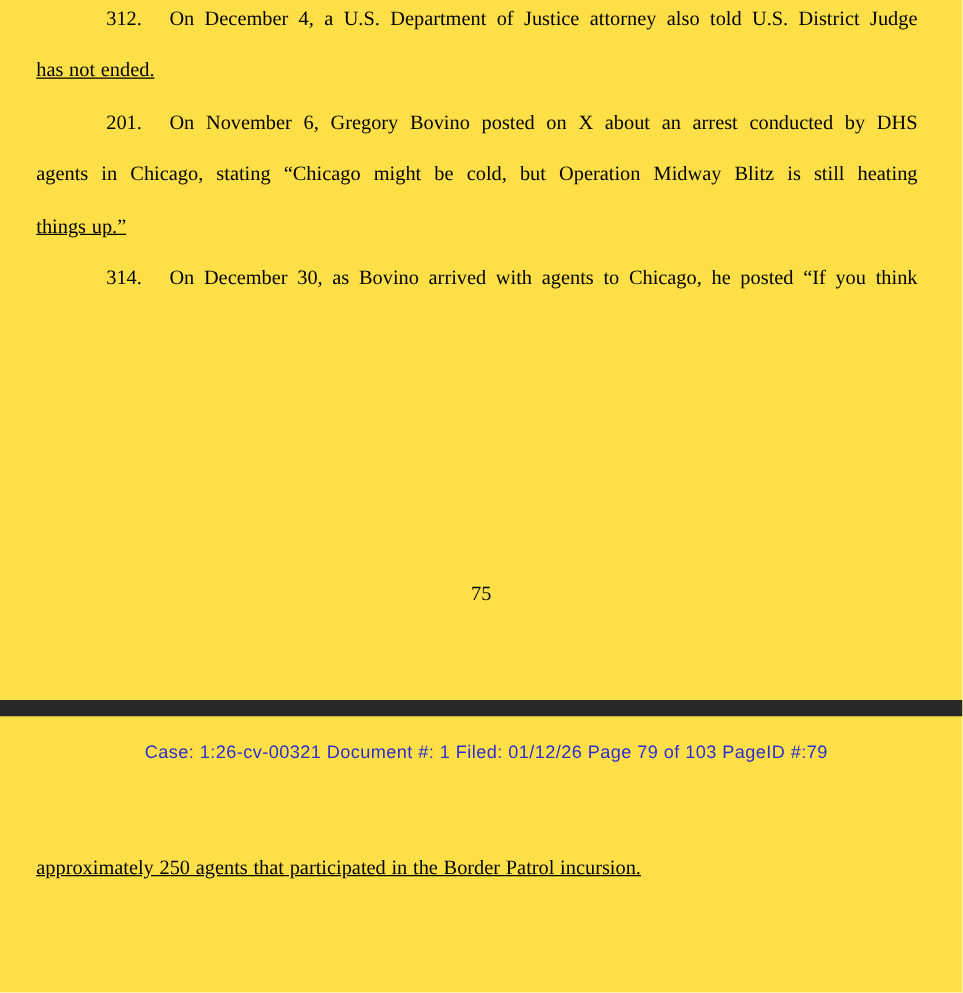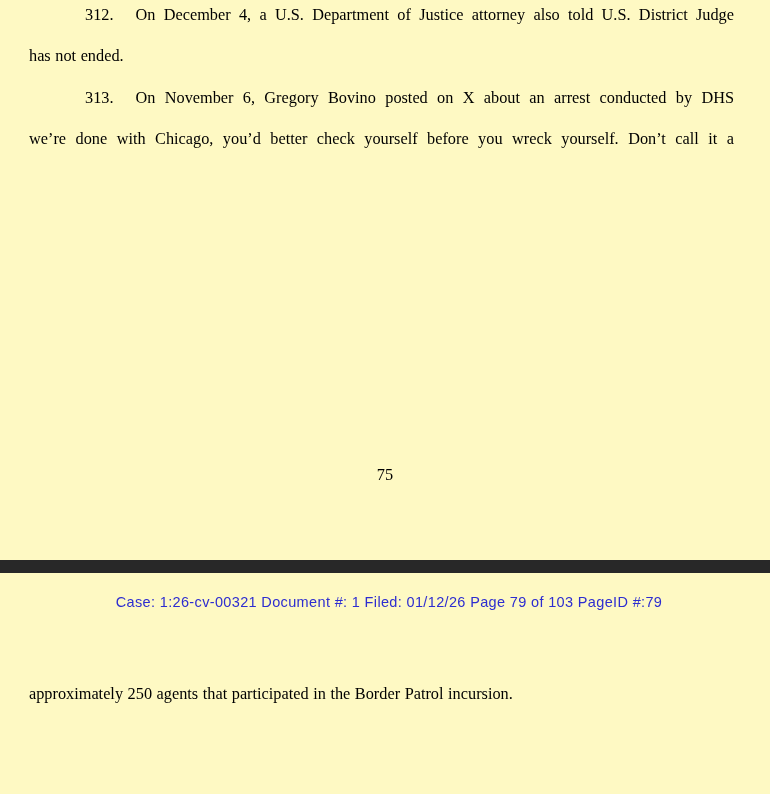--- a/index.html
+++ b/index.html
@@ -11,41 +11,41 @@
     width: 770px;
     height: 794px;
     overflow: hidden;
     position: relative;
     font-family: "Liberation Serif", "DejaVu Serif", serif;
     color: #000000;
   }
   .doc-viewport {
     position: absolute;
     inset: 0;
-    background: #fef9c3;
+    background: #fde047;
   }
   
   .text-block {
     position: absolute;
     left: 29px;
     width: 705px;
     font-size: 16.3px;
     line-height: 41.4px;
     color: #000000;
   }
   .block-top    { top: -6px; }
   .block-bottom { top: 673px; }
   .line {
     text-align: justify;
     text-justify: inter-word;
     text-align-last: justify;
     white-space: normal;
     word-spacing: 0.5px;
   }
-  .line.last { text-align-last: left; }
+  .line.last { text-align-last: left; text-decoration: underline; }
   .line.first { text-indent: 56px; }
   .pnum { display: inline; }
   .tab {
     display: inline-block;
     width: 22px;
     height: 1px;
   }
   
   .page-number {
     position: absolute;
@@ -85,25 +85,27 @@
 <div class="doc-viewport">
 
   <div class="text-block block-top">
 
     <div class="para">
       <div class="line first"><span class="pnum">312.</span><span class="tab"></span><span>On December 4, a U.S. Department of Justice attorney also told U.S. District Judge</span></div>
       <div class="line last">has not ended.</div>
     </div>
 
     <div class="para">
-      <div class="line first"><span class="pnum">313.</span><span class="tab"></span><span>On November 6, Gregory Bovino posted on X about an arrest conducted by DHS</span></div>
+      <div class="line first"><span class="pnum">201.</span><span class="tab"></span><span>On November 6, Gregory Bovino posted on X about an arrest conducted by DHS</span></div>
+      <div class="line">agents in Chicago, stating “Chicago might be cold, but Operation Midway Blitz is still heating</div>
+      <div class="line last">things up.”</div>
     </div>
 
     <div class="para">
-      <div class="line">we’re done with Chicago, you’d better check yourself before you wreck yourself. Don’t call it a</div>
+      <div class="line first"><span class="pnum">314.</span><span class="tab"></span><span>On December 30, as Bovino arrived with agents to Chicago, he posted “If you think</span></div>
     </div>
 
   </div>
 
   <div class="page-number">75</div>
 
   <div class="page-separator"></div>
 
   <div class="stamp">Case: 1:26-cv-00321 Document #: 1 Filed: 01/12/26 Page 79 of 103 PageID #:79</div>
 

